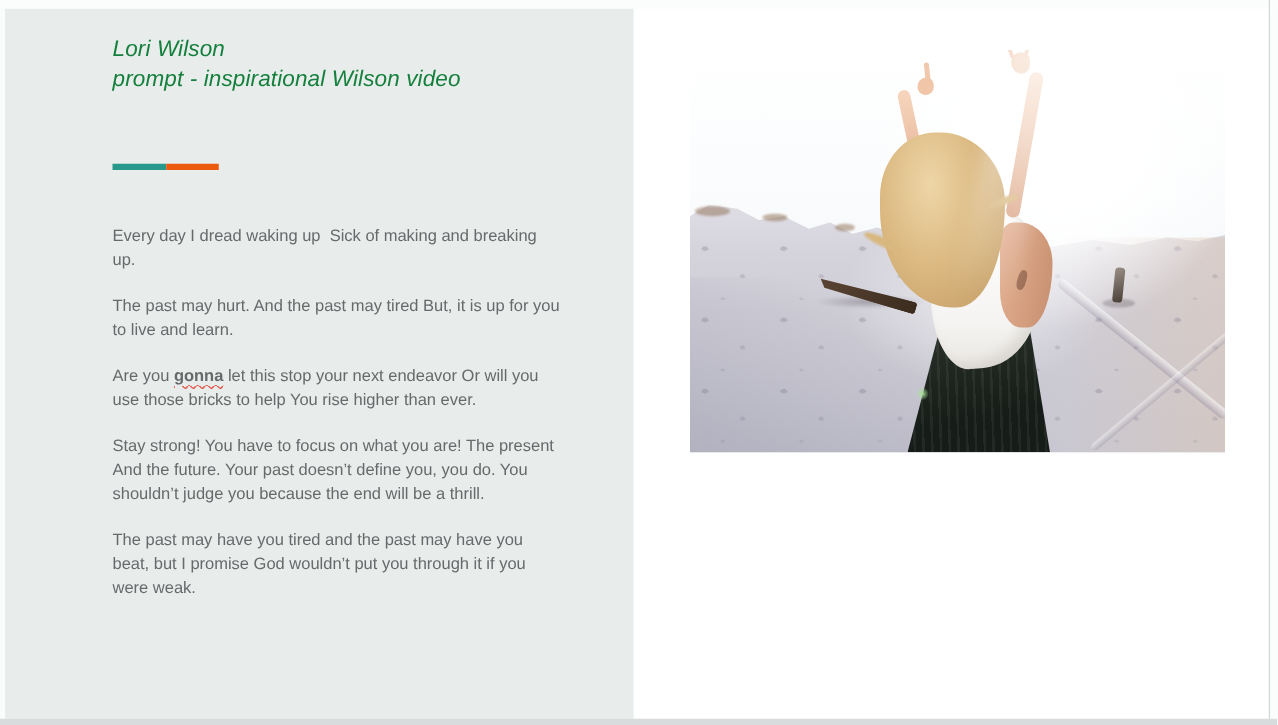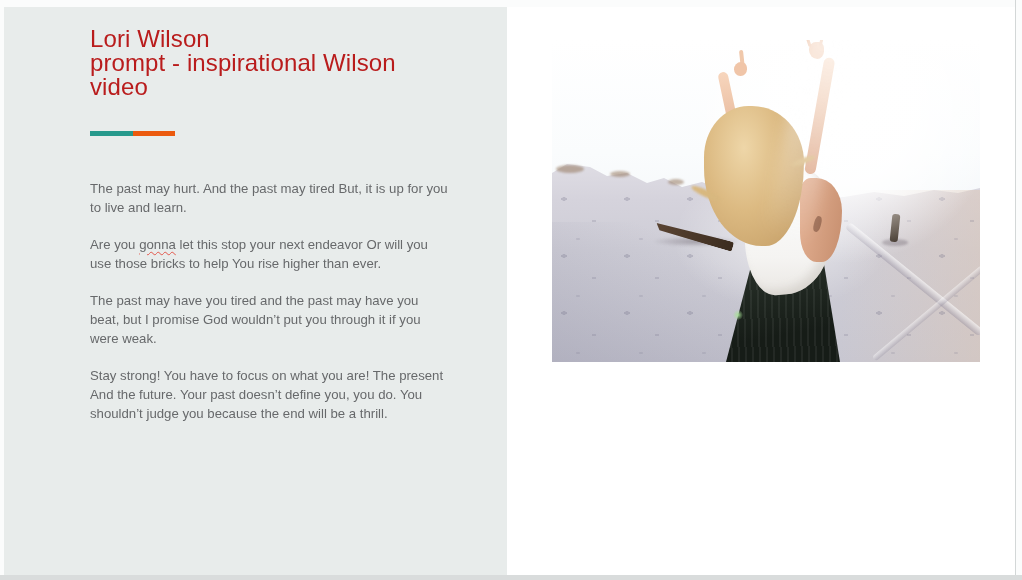--- a/index.html
+++ b/index.html
@@ -13,31 +13,31 @@
   
   .slide{position:absolute;left:4px;top:7px;width:1011px;height:568px;background:#ffffff;}
   .slide-right-edge{position:absolute;left:1015px;top:0;width:1px;height:575px;background:#d3d7d7;}
   .app-bottom-strip{position:absolute;left:0;top:575px;width:1022px;height:5px;background:#d9dcdc;}
 
   .panel-left{position:absolute;left:0;top:0;width:503px;height:568px;background:#e8eceb;}
   .panel-right{position:absolute;left:503px;top:0;width:508px;height:568px;background:#ffffff;}
 
   
   .title-block{position:absolute;left:86px;top:20px;width:360px;cursor:text;}
-  .title-block h1{margin:0;font-size:24px;line-height:24px;font-weight:400;color:#b91c1c;letter-spacing:.1px;}
+  .title-block h1{margin:0;font-size:18px;line-height:24px;font-weight:400;color:#15803d;letter-spacing:.1px;font-style:italic;}
   .title-block h1 span{display:block;}
 
   .divider{position:absolute;left:86px;top:124px;width:85px;height:5px;font-size:0;}
   .divider i{display:inline-block;height:5px;}
   .divider .seg-teal{width:43px;background:#27998c;}
   .divider .seg-orange{width:42px;background:#eb5a0e;}
 
   .body-block{position:absolute;left:86px;top:172px;width:358px;cursor:text;}
   .body-block p{margin:0 0 18px 0;font-size:13.2px;line-height:19px;color:#67696b;white-space:pre-wrap;}
-  .spell-error{text-decoration:underline wavy #e2574c 1px;text-underline-offset:2px;}
+  .spell-error{text-decoration:underline wavy #e2574c 1px;text-underline-offset:2px;font-weight:bold;}
 
   
   .photo{position:absolute;left:548px;top:33px;width:428px;height:322px;overflow:hidden;cursor:pointer;
     background:linear-gradient(180deg,#ffffff 0%,#fafcfd 35%,#f0f3f7 75%,#e9edf2 100%);}
   .photo *{position:absolute;}
 
   .dunes{left:0;top:0;width:428px;height:322px;
     background:linear-gradient(180deg,#e0dee5 120px,#d5d3dc 160px,#cecdd6 210px,#c8c7d1 100%);
     clip-path:polygon(0 133px,15px 124px,38px 127px,55px 136px,75px 133px,95px 143px,112px 138px,
       130px 147px,150px 142px,170px 150px,200px 152px,230px 157px,262px 158px,292px 157px,
@@ -131,24 +131,25 @@
         <span>Lori Wilson</span>
         <span>prompt - inspirational Wilson video</span>
       </h1>
     </div>
 
     <div class="divider">
       <i class="seg-teal"></i><i class="seg-orange"></i>
     </div>
 
     <div class="body-block">
+      <p class="para">Every day I dread waking up  Sick of making and breaking up.</p>
       <p class="para">The past may hurt. And the past may tired But, it is up for you to live and learn.</p>
       <p class="para">Are you <span class="spell-error">gonna</span> let this stop your next endeavor Or will you use those bricks to help You rise higher than ever.</p>
+      <p class="para">Stay strong! You have to focus on what you are! The present And the future. Your past doesn’t define you, you do. You shouldn’t judge you because the end will be a thrill.</p>
       <p class="para">The past may have you tired and the past may have you beat, but I promise God wouldn’t put you through it if you were weak.</p>
-      <p class="para">Stay strong! You have to focus on what you are! The present And the future. Your past doesn’t define you, you do. You shouldn’t judge you because the end will be a thrill.</p>
     </div>
 
     <div class="photo" title="Backlit woman with blond shoulder-length hair raising both arms toward the sun, wearing a white backless top and dark pleated skirt, standing on pale sand dunes with driftwood and footprints">
       <div class="dunes"></div>
       <div class="dune-shade-left"></div>
       <div class="dune-warm-right"></div>
       <div class="dune-light-mid"></div>
       <div class="sand-texture"></div>
       <div class="ridge-rock rock-1"></div>
       <div class="ridge-rock rock-2"></div>

